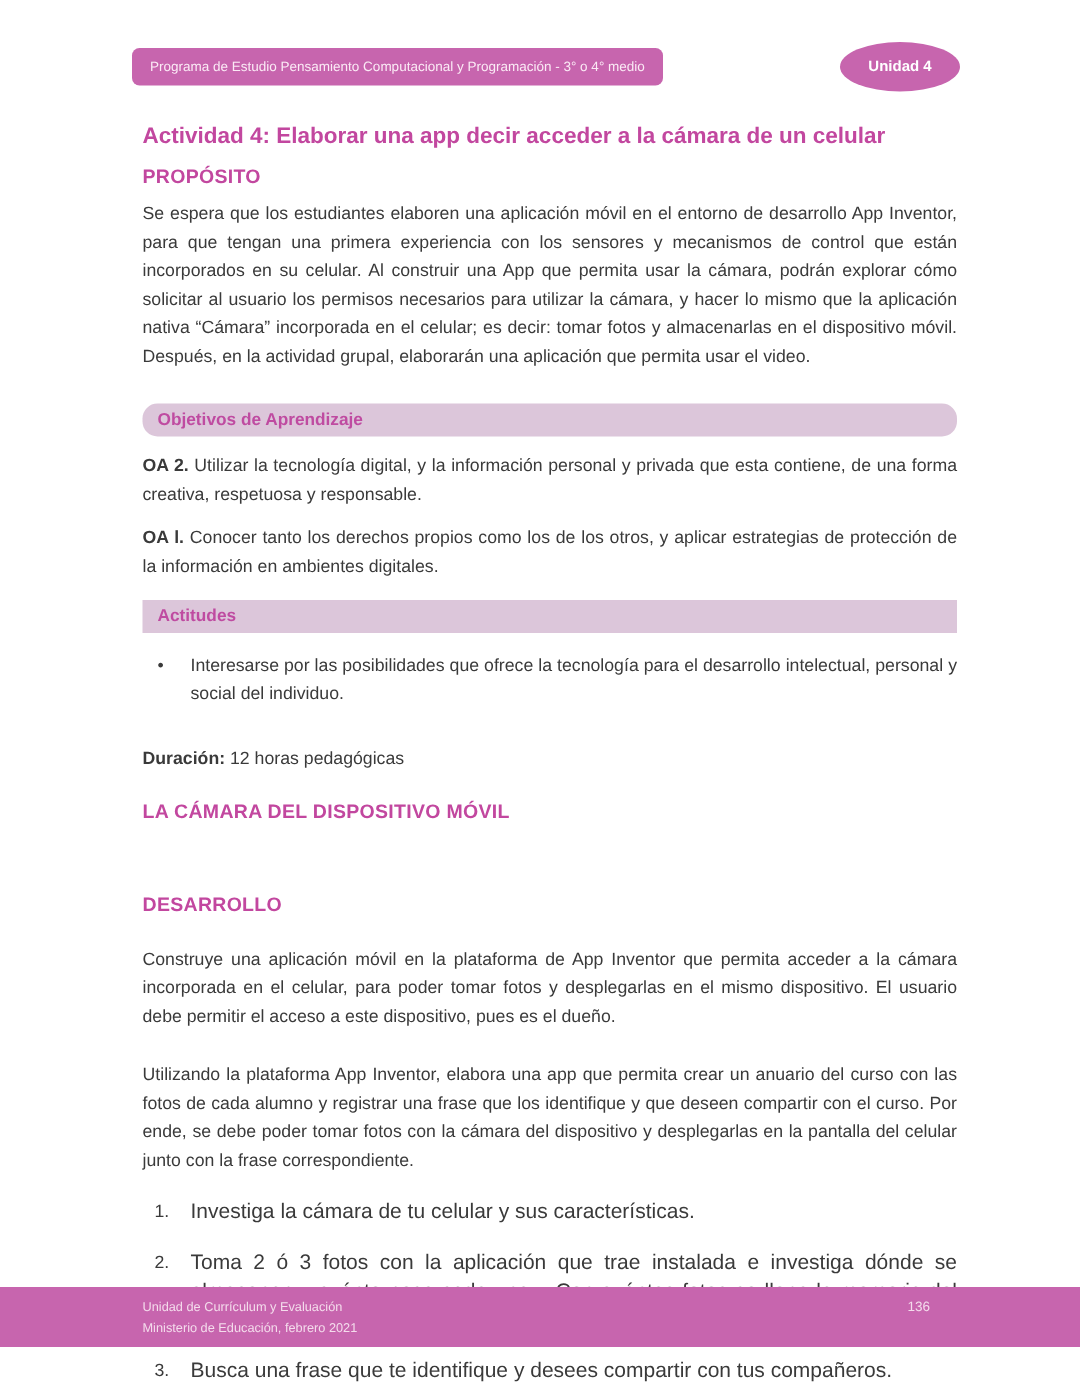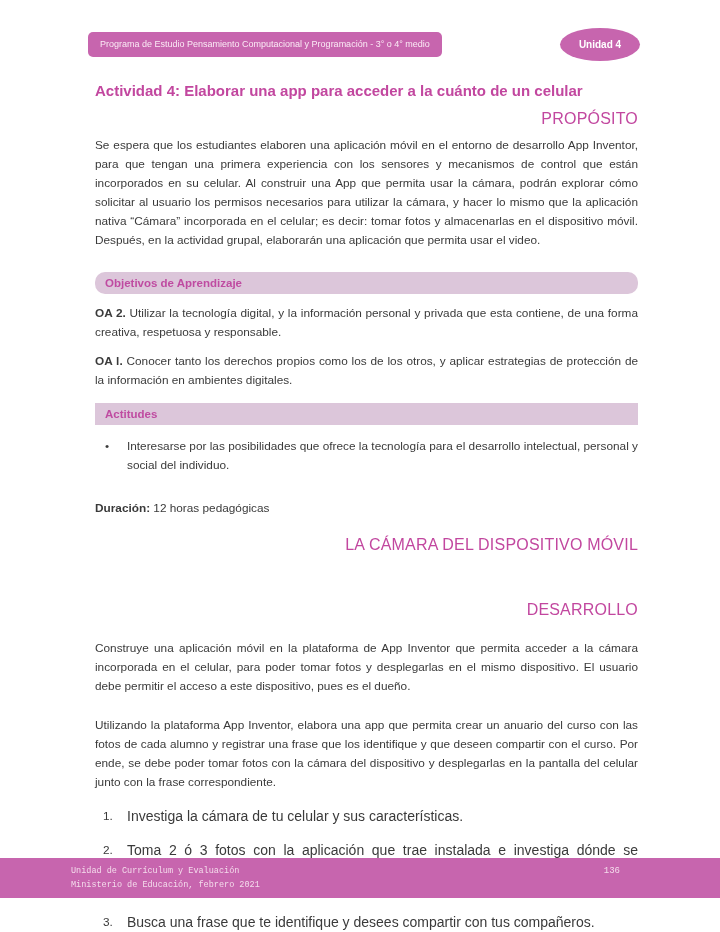--- a/index.html
+++ b/index.html
@@ -30,22 +30,22 @@
   }
   
   .content{
     position:absolute;top:82px;left:95px;width:543px;
   }
   .doc-title{
     color:#c2479f;font-size:15px;font-weight:bold;
     margin:0 0 10px 0;line-height:1.2;
   }
   .section-heading{
-    color:#c2479f;font-size:16px;font-weight:normal;
-    margin:0 0 8px 0;letter-spacing:.2px;text-align:right;
+    color:#c2479f;font-size:13px;font-weight:bold;
+    margin:0 0 8px 0;letter-spacing:.2px;
   }
   .body-par{
     font-size:11.8px;line-height:19px;text-align:justify;
     margin:0 0 0 0;
   }
   .banner{
     background:#dcc6da;color:#bf4ba1;
     font-size:11.5px;font-weight:bold;
     padding:5px 10px;margin:0;
   }
@@ -77,38 +77,38 @@
   }
   .step-text{
     flex:1;font-size:14px;line-height:19px;text-align:justify;
   }
   
   .footer{
     position:absolute;left:0;right:0;top:858px;height:40px;
     background:#c765ae;color:#f4dcec;
     display:flex;justify-content:space-between;
     box-sizing:border-box;
-    padding:6px 100px 0 71px;
-    font-size:8.5px;line-height:14px;font-family:Liberation Mono, monospace;
+    padding:6px 100px 0 95px;
+    font-size:8.5px;line-height:14px;
   }
   .footer .pagenum{font-size:9px;}
 </style>
 </head>
 <body>
 
 <div class="page">
 
   <div class="header">
     <div class="program-pill">Programa de Estudio Pensamiento Computacional y Programación - 3° o 4° medio</div>
     <div class="unit-badge">Unidad 4</div>
   </div>
 
   <div class="content">
 
-    <h1 class="doc-title">Actividad 4: Elaborar una app para acceder a la cuánto de un celular</h1>
+    <h1 class="doc-title">Actividad 4: Elaborar una app decir acceder a la cámara de un celular</h1>
 
     <h2 class="section-heading">PROPÓSITO</h2>
     <p class="body-par">Se espera que los estudiantes elaboren una aplicación móvil en el entorno de desarrollo App Inventor, para que tengan una primera experiencia con los sensores y mecanismos de control que están incorporados en su celular. Al construir una App que permita usar la cámara, podrán explorar cómo solicitar al usuario los permisos necesarios para utilizar la cámara, y hacer lo mismo que la aplicación nativa “Cámara” incorporada en el celular; es decir: tomar fotos y almacenarlas en el dispositivo móvil. Después, en la actividad grupal, elaborarán una aplicación que permita usar el video.</p>
 
     <div class="banner" style="margin-top:22px;border-radius:10px;">Objetivos de Aprendizaje</div>
 
     <p class="oa-par"><span class="oa-label">OA 2.</span><span> Utilizar la tecnología digital, y la información personal y privada que esta contiene, de una forma creativa, respetuosa y responsable.</span></p>
     <p class="oa-par"><span class="oa-label">OA l.</span><span> Conocer tanto los derechos propios como los de los otros, y aplicar estrategias de protección de la información en ambientes digitales.</span></p>
 
     <div class="banner" style="margin-top:13px;">Actitudes</div>

